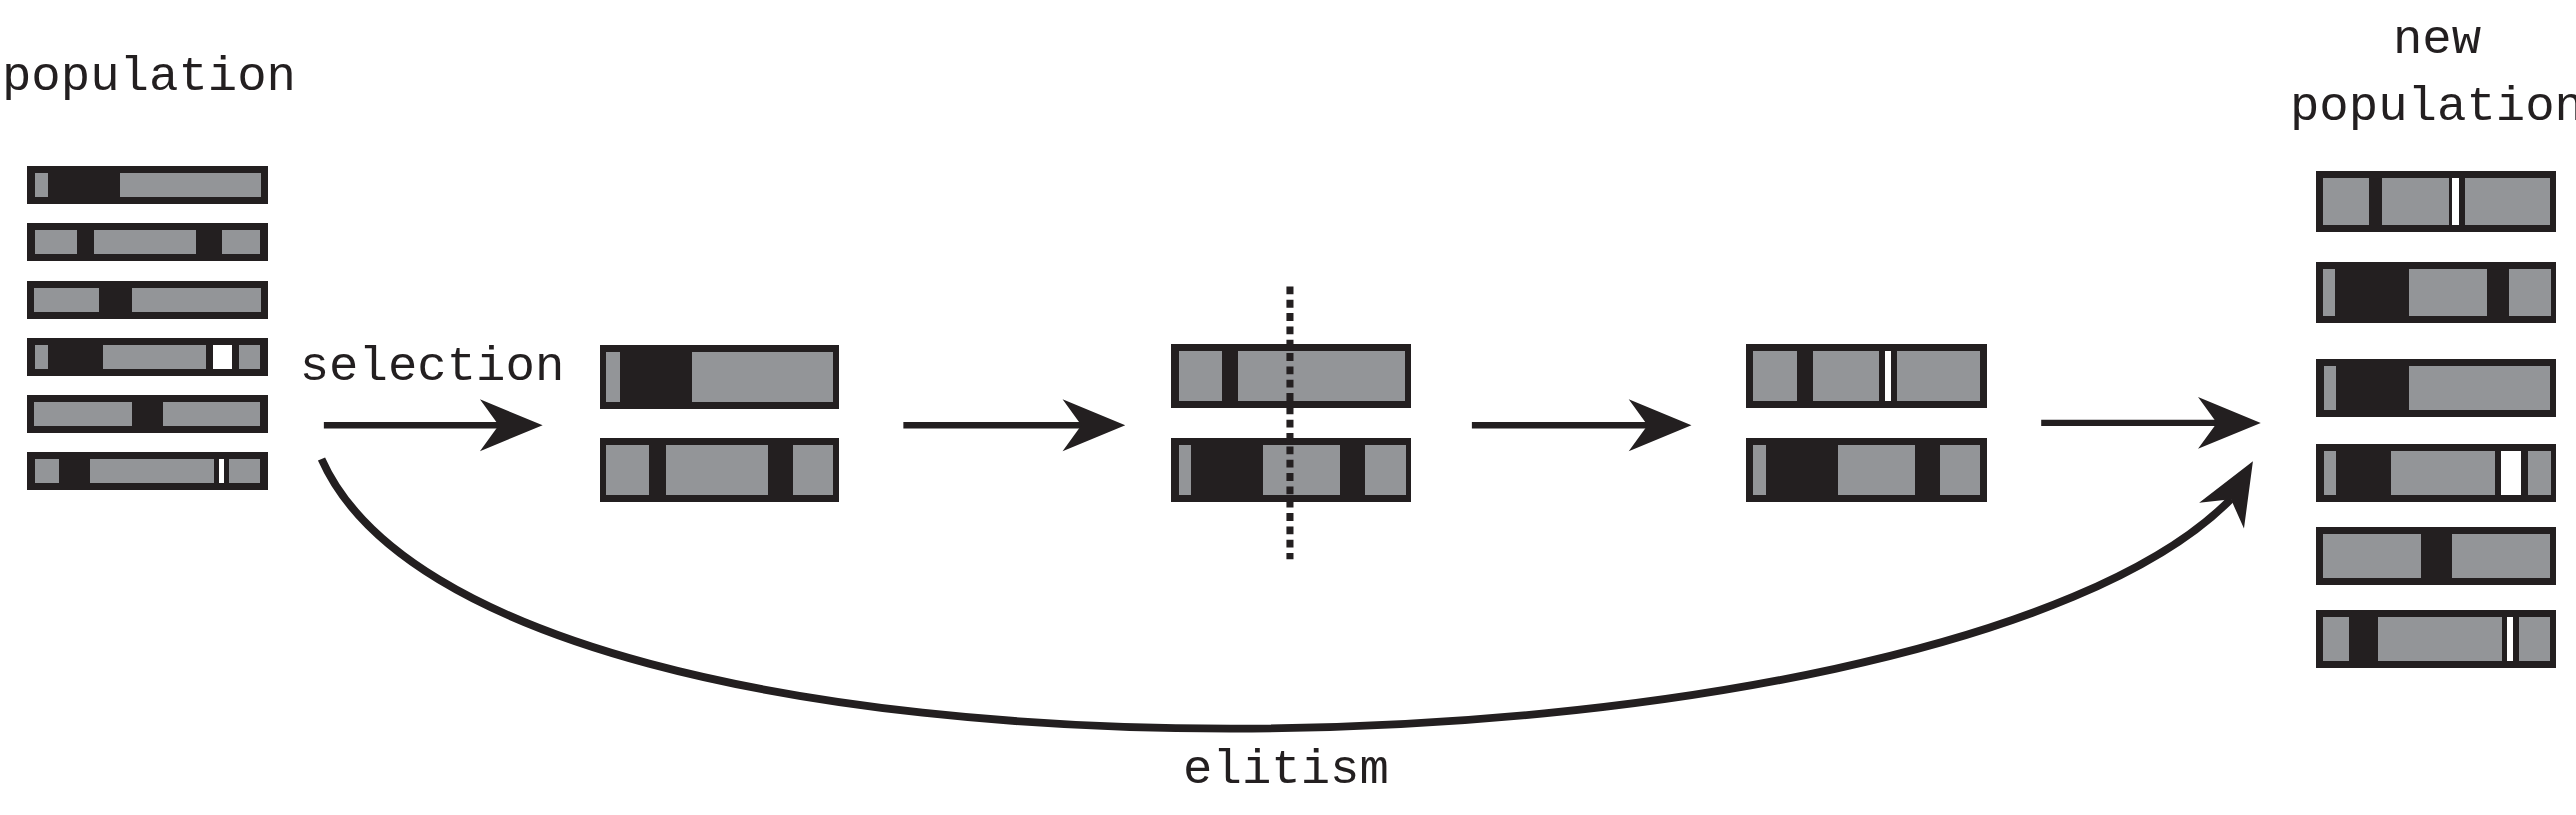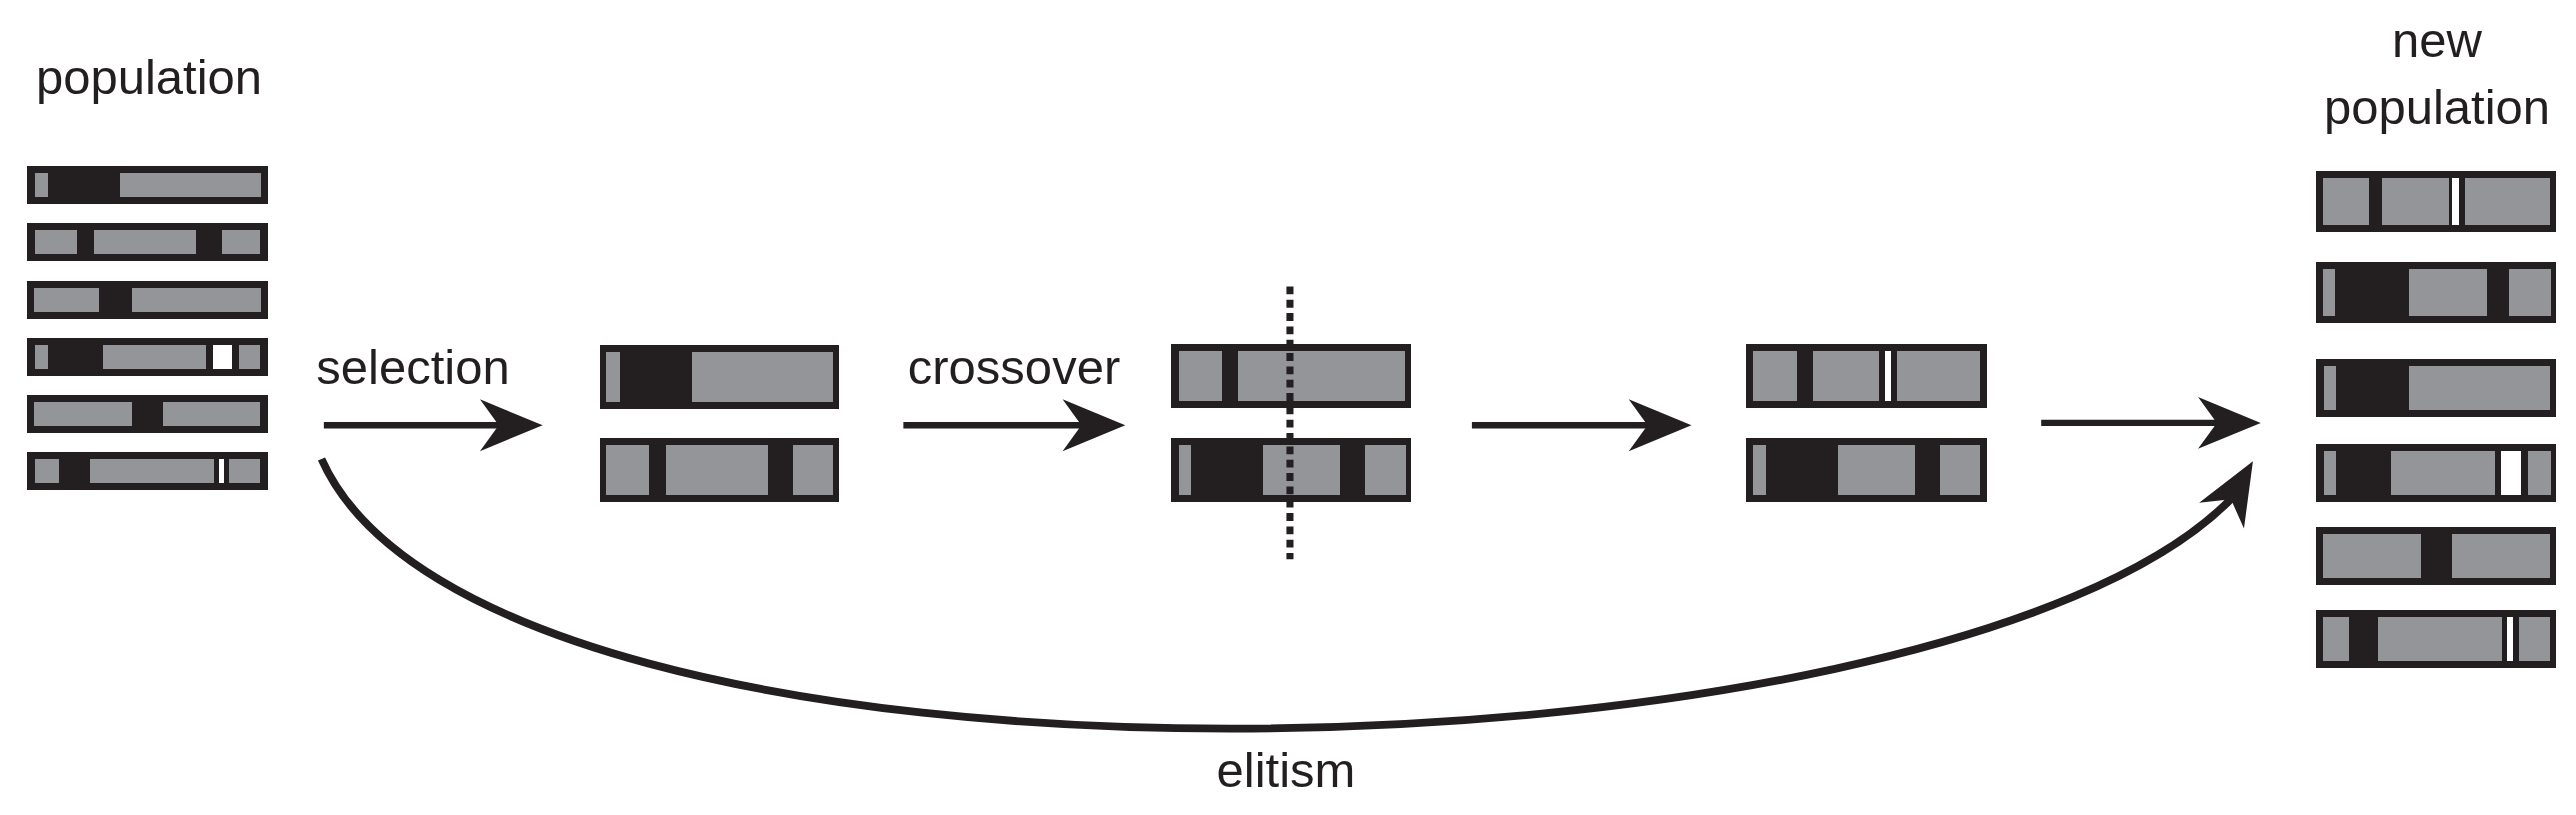--- a/index.html
+++ b/index.html
@@ -6,34 +6,34 @@
     margin: 0;
     padding: 0;
     background: #ffffff;
   }
   #diagram {
     position: relative;
     width: 2576px;
     height: 816px;
     background: #ffffff;
     overflow: hidden;
-    font-family: Liberation Sans, sans-serif;
+    font-family: Liberation Mono, monospace;
   }
   .label {
     position: absolute;
     transform: translateX(-50%);
     white-space: nowrap;
     color: #231f20;
     font-size: 49px;
     line-height: 1;
     text-align: center;
   }
   .label-population   { left: 149px;  top: 53px;  }
   .label-newpop       { left: 2437px; top: 7px; line-height: 67px; }
-  .label-selection    { left: 413px;  top: 343px; }
+  .label-selection    { left: 432px;  top: 343px; }
   .label-crossover    { left: 1014px; top: 343px; }
   .label-mutation     { left: 1580px; top: 343px; }
   .label-elitism      { left: 1286px; top: 746px; }
   .group {
     position: absolute;
     left: 0; top: 0;
     width: 100%; height: 100%;
     pointer-events: none;
   }
   .chromosome {
@@ -57,21 +57,20 @@
 
   <div class="label label-population">population</div>
 
   <div class="label label-newpop">
     <div>new</div>
     <div>population</div>
   </div>
 
   <div class="label label-selection">selection</div>
 
-  <div class="label label-crossover">crossover</div>
 
 
   <div class="label label-elitism">elitism</div>
 
   <div class="group">
       <div class="chromosome" style="left: 27.4px; top: 166px; width: 241px; height: 38px; background: rgb(35, 31, 32);">
         <div class="segment" style="left: 7.8px; width: 12.5px; background: rgb(147, 149, 152);"></div>
         <div class="segment" style="left: 93px; width: 141px; background: rgb(147, 149, 152);"></div>
       </div>
       <div class="chromosome" style="left: 27.4px; top: 223px; width: 241px; height: 38px; background: rgb(35, 31, 32);">

